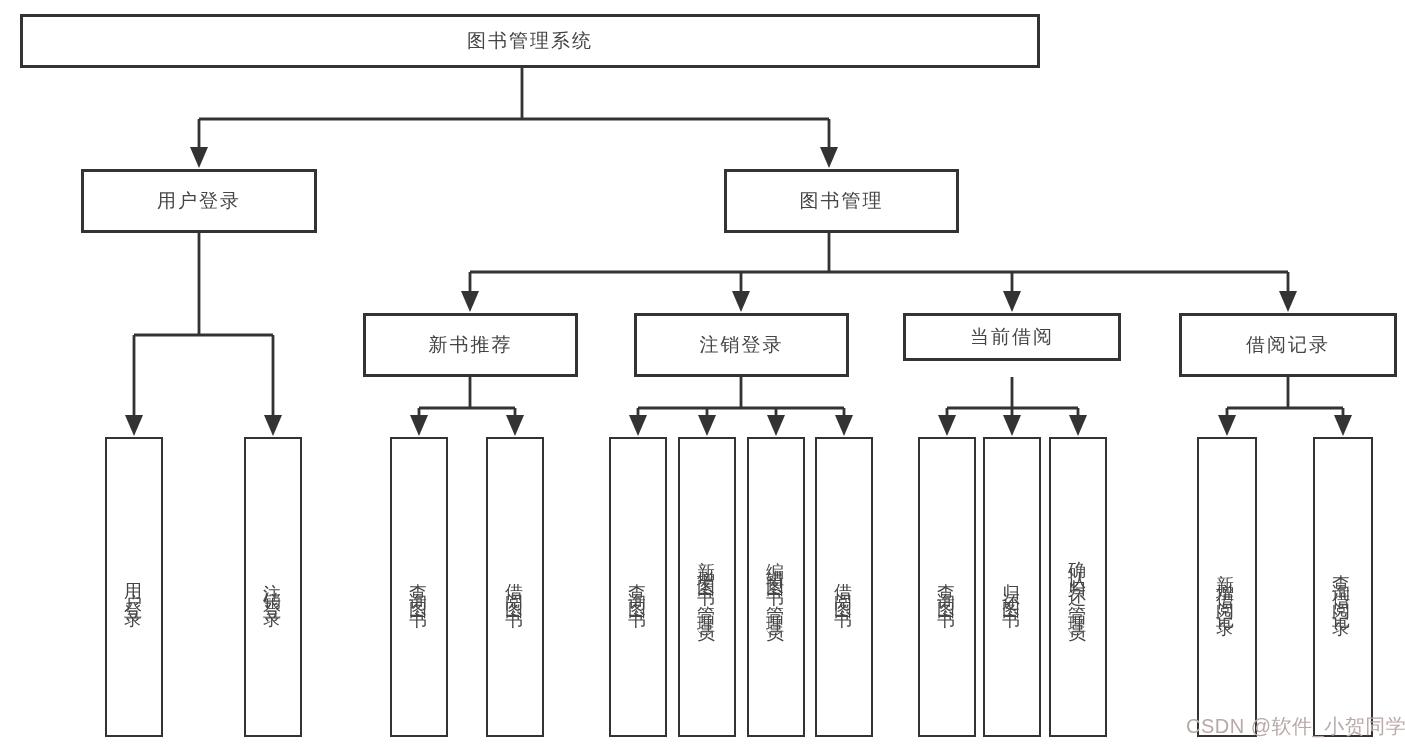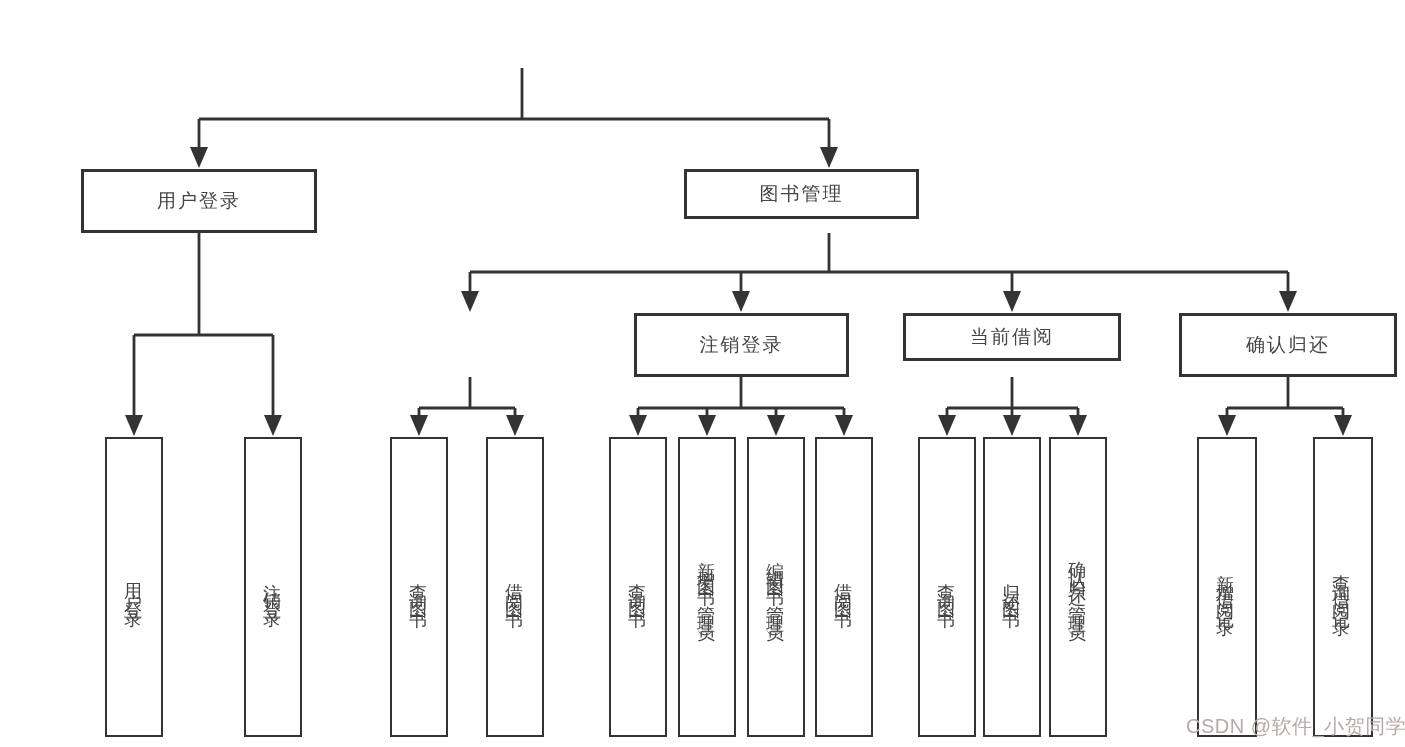--- a/index.html
+++ b/index.html
@@ -75,27 +75,29 @@
     <polygon points="698,415 716,415 707,436"></polygon>
     <polygon points="767,415 785,415 776,436"></polygon>
     <polygon points="835,415 853,415 844,436"></polygon>
     <polygon points="938,415 956,415 947,436"></polygon>
     <polygon points="1003,415 1021,415 1012,436"></polygon>
     <polygon points="1069,415 1087,415 1078,436"></polygon>
     <polygon points="1218,415 1236,415 1227,436"></polygon>
     <polygon points="1334,415 1352,415 1343,436"></polygon>
   </svg>
 
+  <div class="hnode root" style="left:20px;top:14px;width:1020px;height:54px">图书管理系统</div>
 
   <div class="hnode" style="left:81px;top:169px;width:236px;height:64px">用户登录</div>
-  <div class="hnode" style="left:684px;top:169px;width:235px;height:50px">图书管理</div>
+  <div class="hnode" style="left:724px;top:169px;width:235px;height:64px">图书管理</div>
 
+  <div class="hnode" style="left:363px;top:313px;width:215px;height:64px">新书推荐</div>
   <div class="hnode" style="left:634px;top:313px;width:215px;height:64px">注销登录</div>
   <div class="hnode" style="left:903px;top:313px;width:218px;height:48px">当前借阅</div>
-  <div class="hnode" style="left:1179px;top:313px;width:218px;height:64px">确认归还</div>
+  <div class="hnode" style="left:1179px;top:313px;width:218px;height:64px">借阅记录</div>
 
   <div class="vnode" style="left:105px;top:437px;width:58px;height:300px">用户登录</div>
   <div class="vnode" style="left:244px;top:437px;width:58px;height:300px">注销登录</div>
 
   <div class="vnode" style="left:390px;top:437px;width:58px;height:300px">查询图书</div>
   <div class="vnode" style="left:486px;top:437px;width:58px;height:300px">借阅图书</div>
 
   <div class="vnode" style="left:609px;top:437px;width:58px;height:300px">查询图书</div>
   <div class="vnode" style="left:678px;top:437px;width:58px;height:300px">新增图书（管理员）</div>
   <div class="vnode" style="left:747px;top:437px;width:58px;height:300px">编辑图书（管理员）</div>

